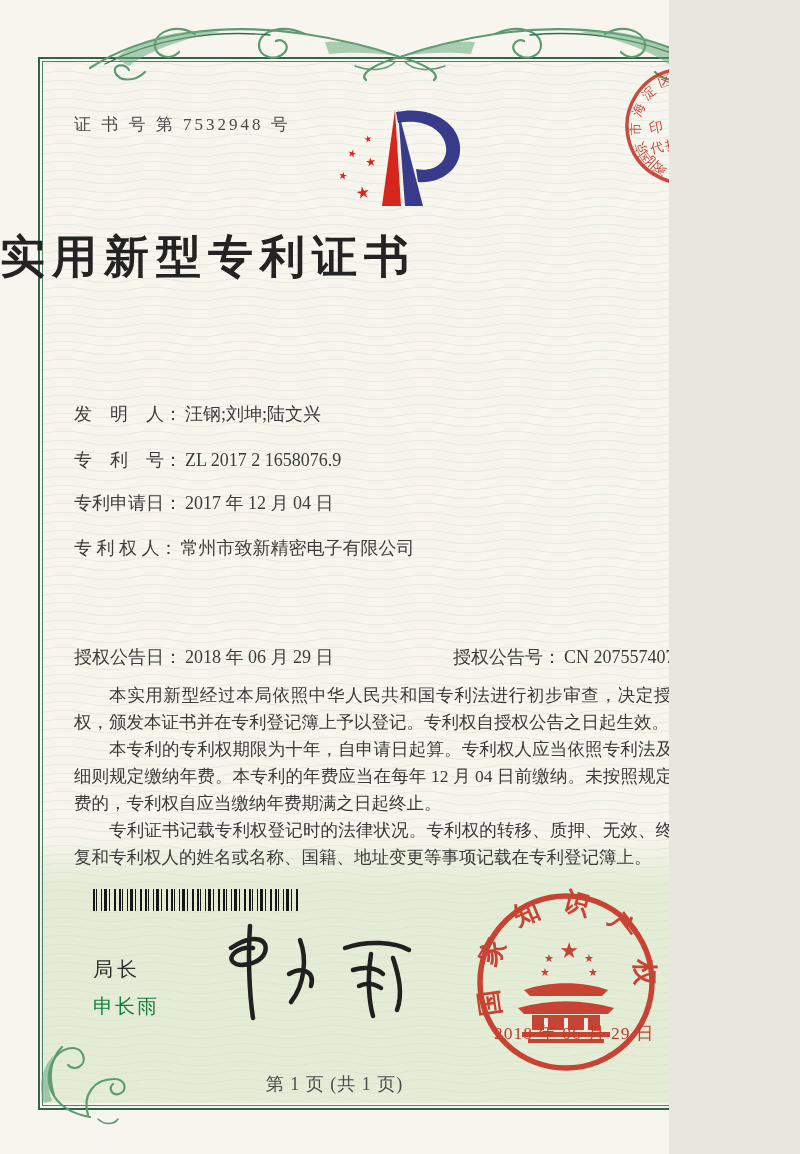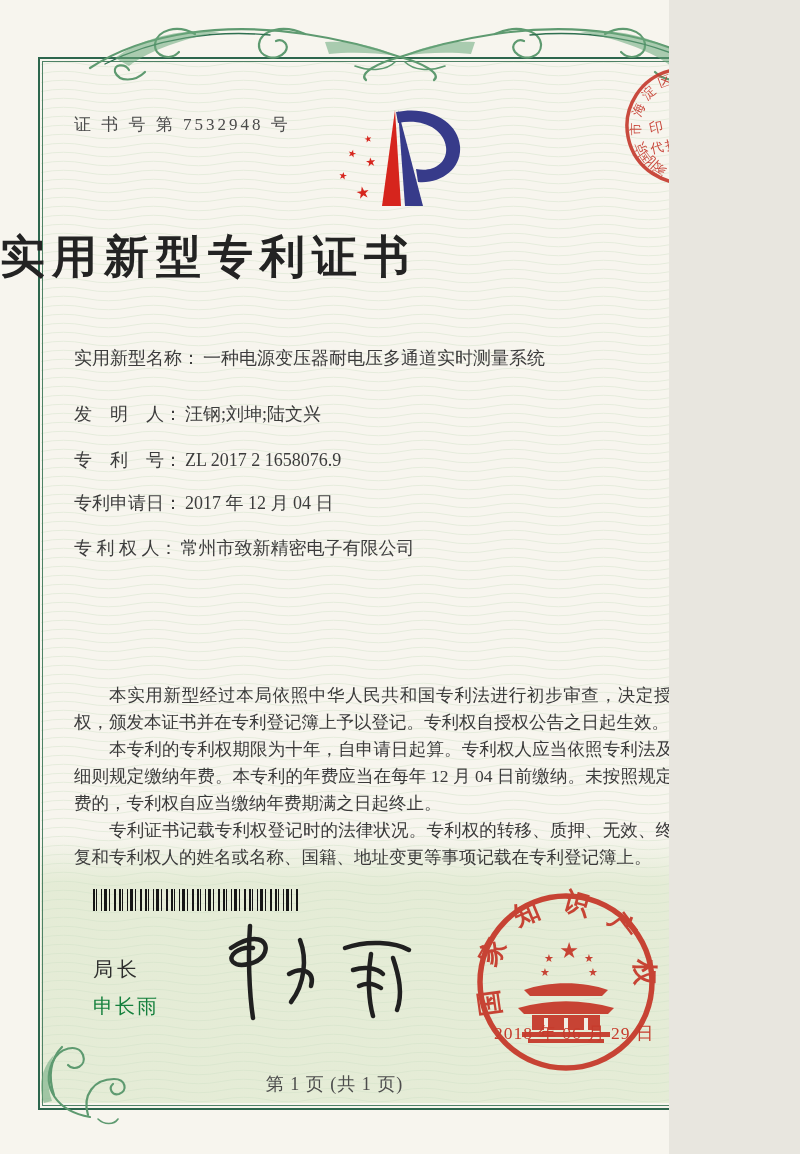--- a/index.html
+++ b/index.html
@@ -121,34 +121,35 @@
       <text x="88" y="88" font-size="14" letter-spacing="4" text-anchor="middle">印 花 税</text>
       <text x="88" y="108" font-size="13" letter-spacing="2" text-anchor="middle">代扣专用章</text>
       <text font-size="13" letter-spacing="4">
         <textPath href="#taxBot" startOffset="2">局权产识知家国</textPath>
       </text>
     </g>
   </svg>
 
   <div class="doc-title">实用新型专利证书</div>
 
-  <div class="row" style="top:345px">
-    <span class="lbl">实用新型名称：</span><span class="val">一种电源变压器耐电压多通道实时测量系统</span>
-  </div>
   <div class="row" style="top:401px">
     <span class="lbl">发　明　人：</span><span class="val">汪钢;刘坤;陆文兴</span>
   </div>
   <div class="row" style="top:447px">
     <span class="lbl">专　利　号：</span><span class="val">ZL 2017 2 1658076.9</span>
   </div>
   <div class="row" style="top:490px">
     <span class="lbl">专利申请日：</span><span class="val">2017 年 12 月 04 日</span>
   </div>
   <div class="row" style="top:535px">
     <span class="lbl">专 利 权 人：</span><span class="val">常州市致新精密电子有限公司</span>
+  </div>
+  <div class="row" style="top:644px;right:40px">
+    <span class="lbl">授权公告日：</span><span class="val">2018 年 06 月 29 日</span>
+    <span class="grant-no-group"><span class="lbl">授权公告号：</span><span class="val">CN 207557407 U</span></span>
   </div>
 
   <div class="body-text">
     <p>本实用新型经过本局依照中华人民共和国专利法进行初步审查，决定授予专利权，颁发本证书并在专利登记簿上予以登记。专利权自授权公告之日起生效。</p>
     <p>本专利的专利权期限为十年，自申请日起算。专利权人应当依照专利法及其实施细则规定缴纳年费。本专利的年费应当在每年 12 月 04 日前缴纳。未按照规定缴纳年费的，专利权自应当缴纳年费期满之日起终止。</p>
     <p>专利证书记载专利权登记时的法律状况。专利权的转移、质押、无效、终止、恢复和专利权人的姓名或名称、国籍、地址变更等事项记载在专利登记簿上。</p>
   </div>
 
   <div class="barcode"></div>
 

